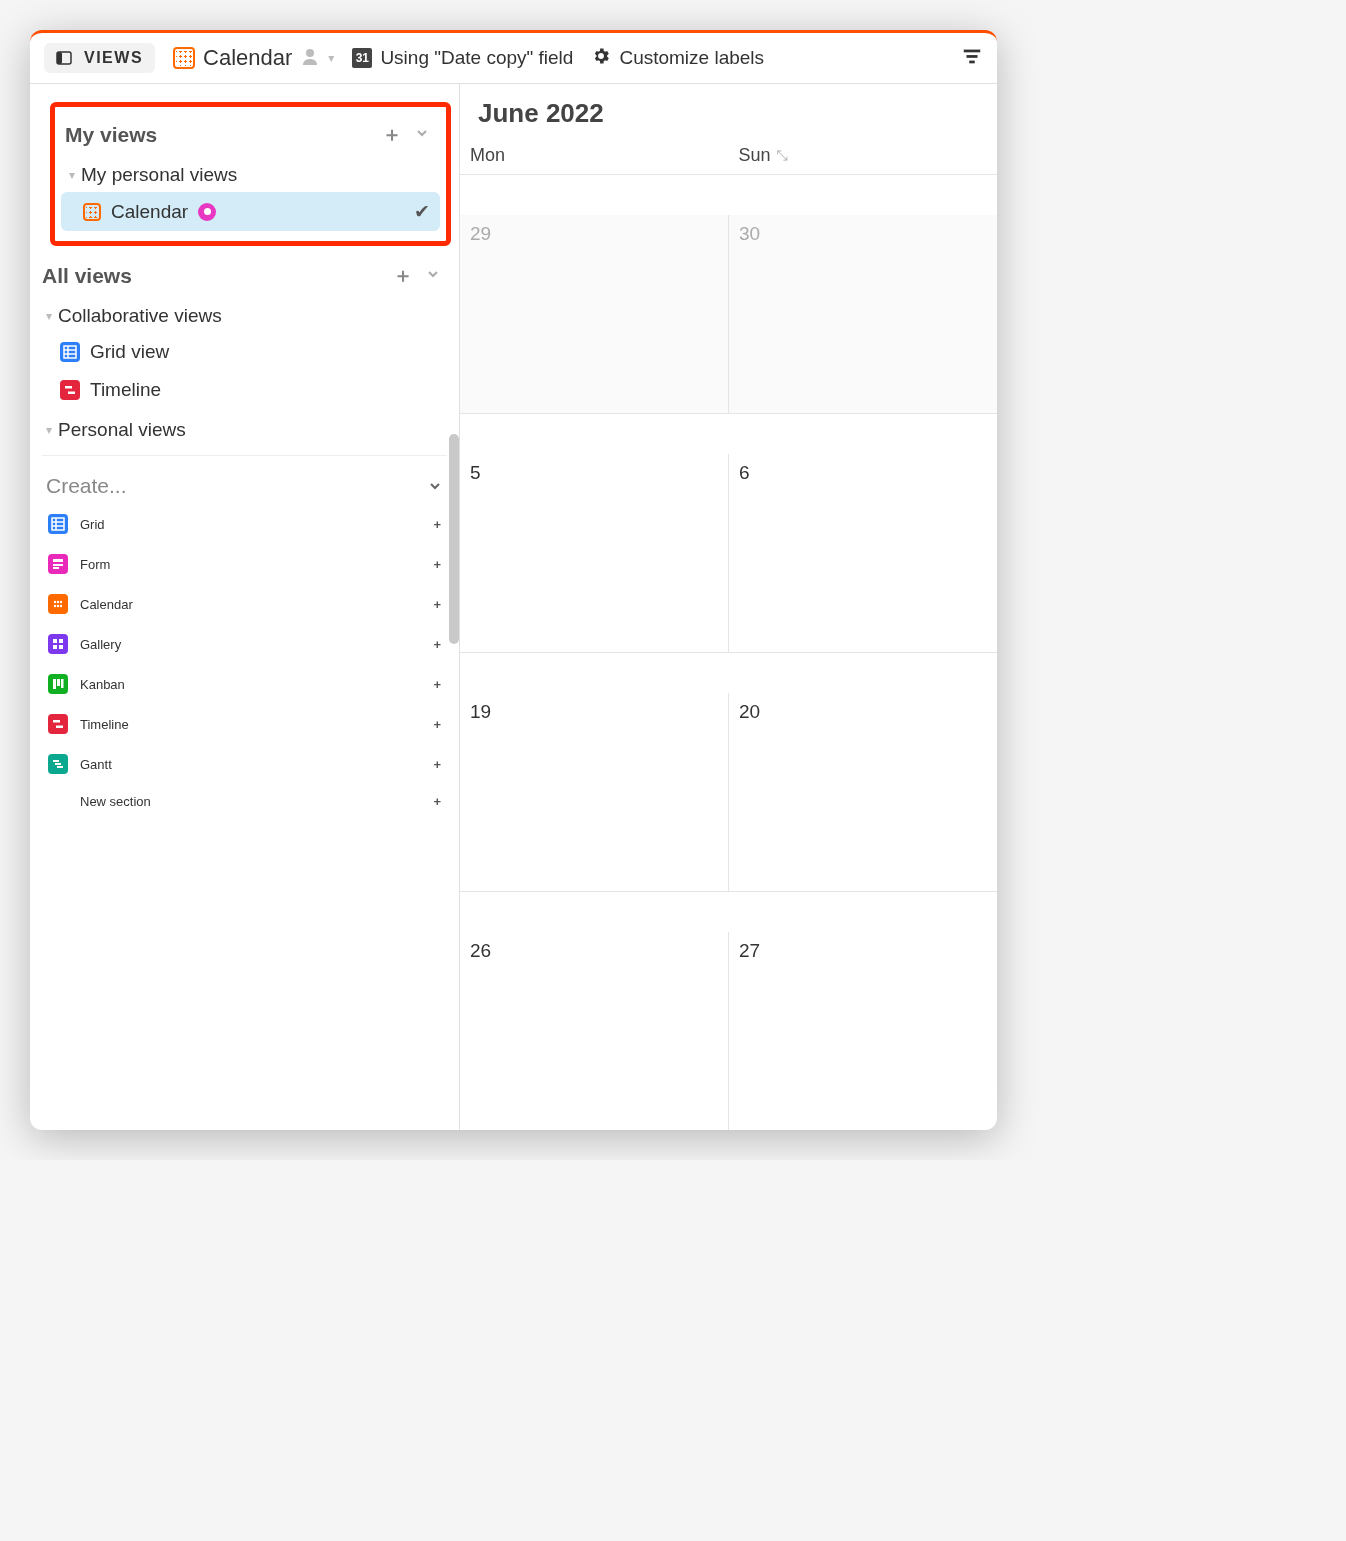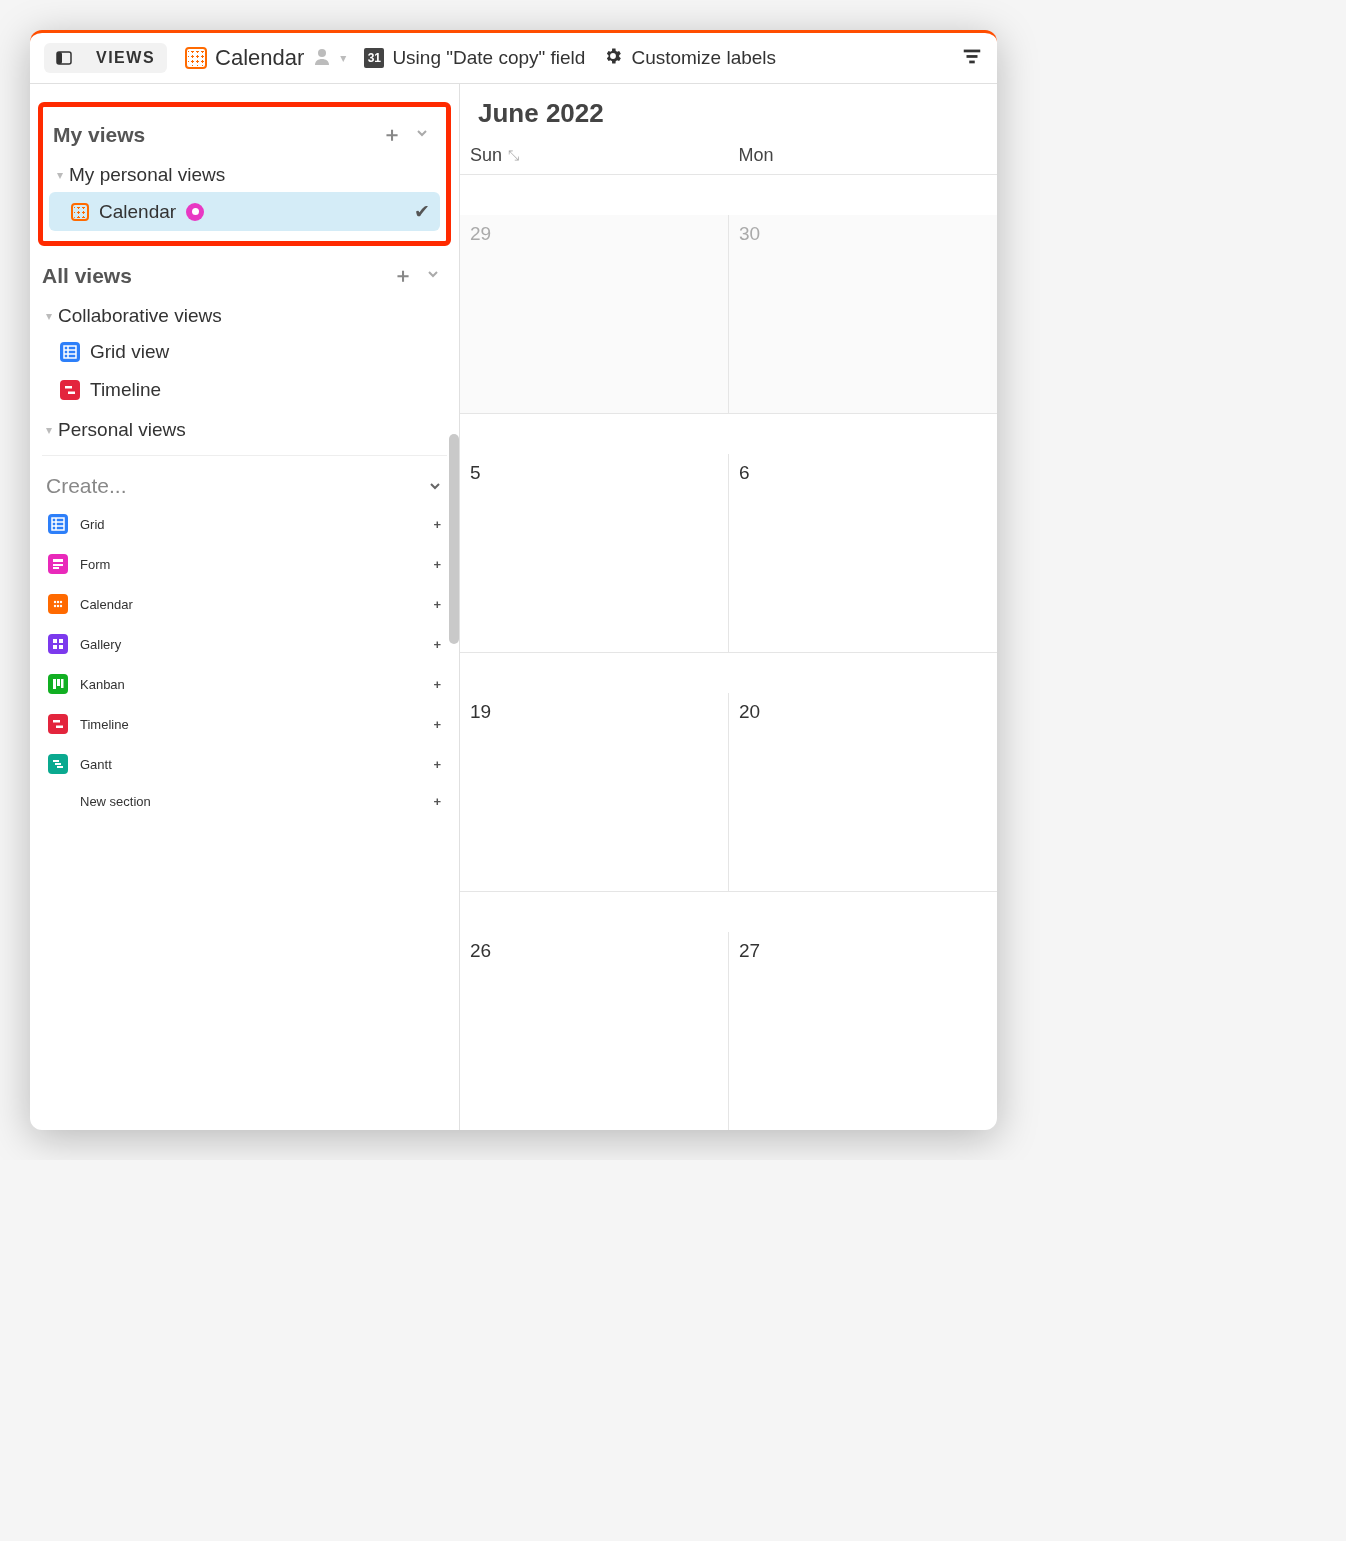--- a/index.html
+++ b/index.html
@@ -25,21 +25,21 @@
     padding: 10px 14px;
     border-bottom: 1px solid #e0e0e0;
     gap: 18px;
   }
   .views-btn {
     background: #f2f2f2;
     border-radius: 6px;
     padding: 6px 12px;
     display: flex;
     align-items: center;
-    gap: 24px;
+    gap: 12px;
     font-weight: 600;
     letter-spacing: 1.5px;
     font-size: 16px;
     color: #333;
     text-transform: uppercase;
   }
   .views-btn svg { width: 16px; height: 16px; }
   .current-view {
     display: flex;
     align-items: center;
@@ -91,21 +91,21 @@
   }
   .search-row input {
     border:none; outline:none; font-size:19px; flex:1;
     color:#444; background:transparent;
   }
   .search-row .gear { color:#aaa; font-size:20px; }
   .highlight-box {
     border: 5px solid #ff2a00;
     border-radius: 6px;
     padding: 8px 6px 10px 6px;
-    margin: 6px 0 10px 0;
+    margin: 6px 0 10px 12px;
   }
   .section-header {
     display:flex; align-items:center;
     font-size:21px; font-weight:600; color:#555;
     padding: 6px 4px;
   }
   .section-header .spacer { flex:1; }
   .icon-btn { color:#888; font-size:20px; padding:0 6px; }
   .subheader {
     display:flex; align-items:center; gap:6px;
@@ -387,25 +387,25 @@
         <span class="plus">+</span>
       </div>
 
       <div class="scroll-thumb"></div>
     </div>
 
     <div class="calendar-pane">
       <div class="cal-title">June 2022</div>
       <div class="cal-headers">
         <div class="cal-col-h">
+          <span>Mon</span>
+        </div>
+        <div class="cal-col-h">
           <span>Sun</span>
           <span class="collapse-icon">⤡</span>
-        </div>
-        <div class="cal-col-h">
-          <span>Mon</span>
         </div>
       </div>
       <div class="cal-grid">
         <div class="cal-row">
           <div class="cal-cell faded">29</div>
           <div class="cal-cell faded">30</div>
         </div>
         <div class="cal-row">
           <div class="cal-cell">5</div>
           <div class="cal-cell">6</div>

